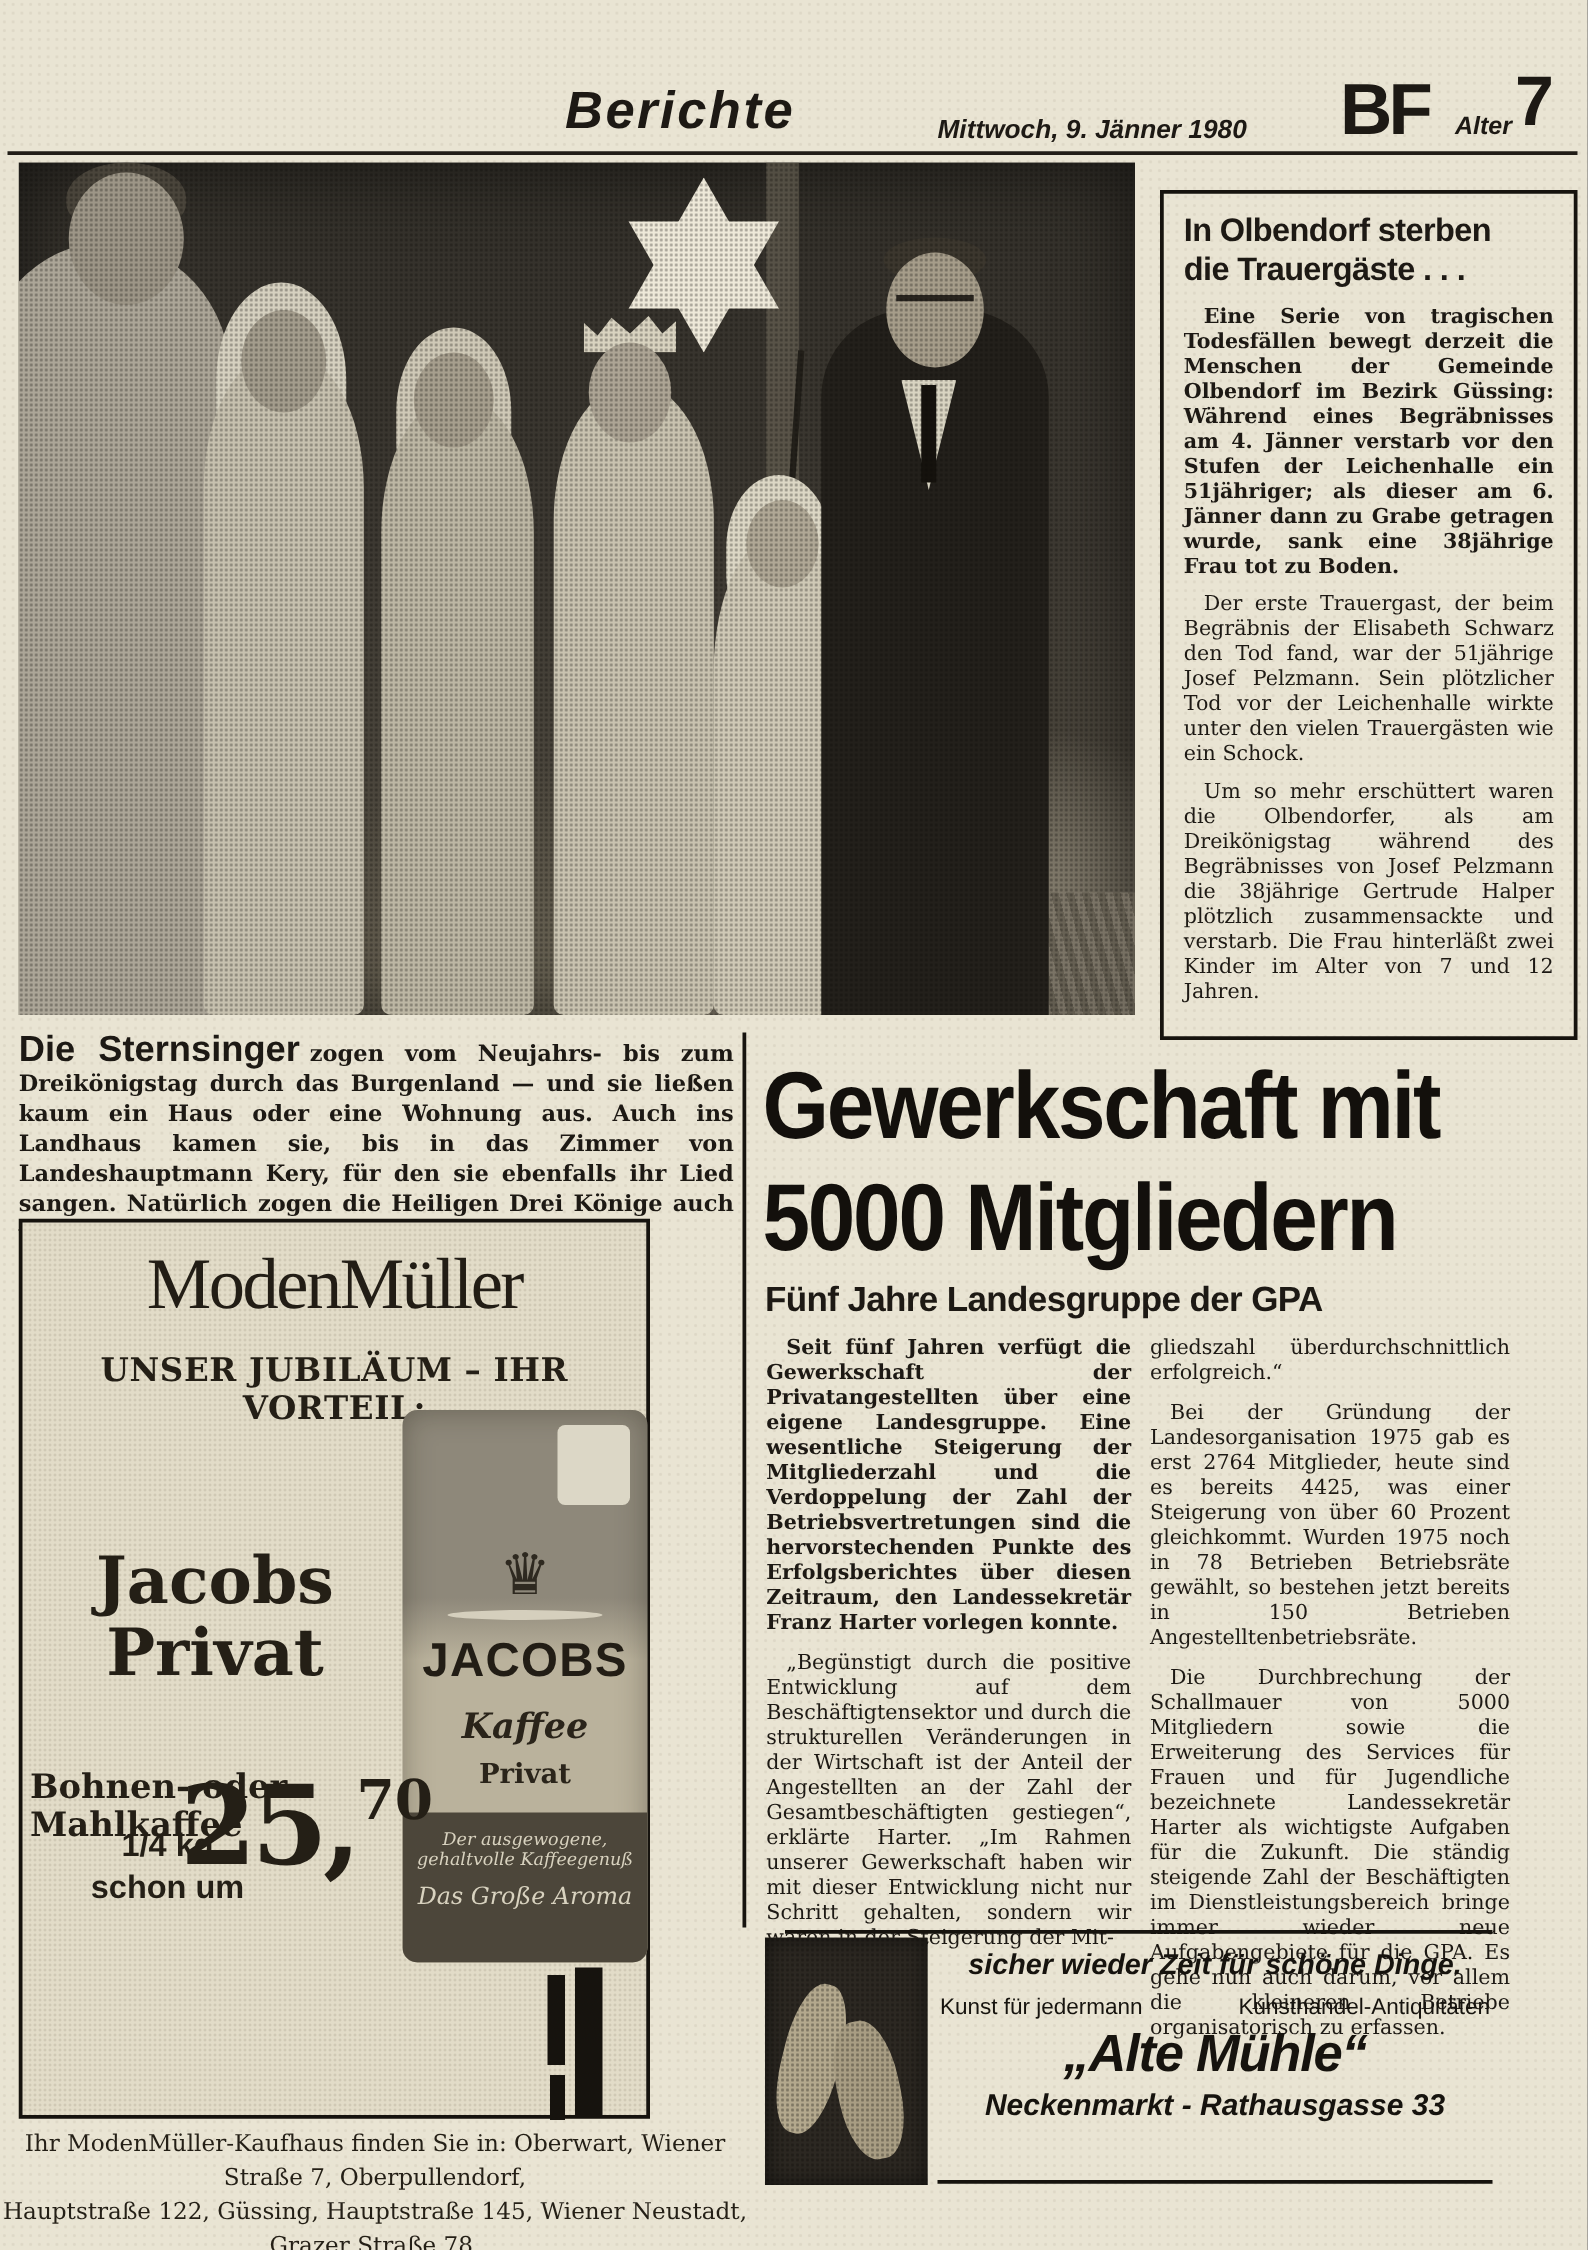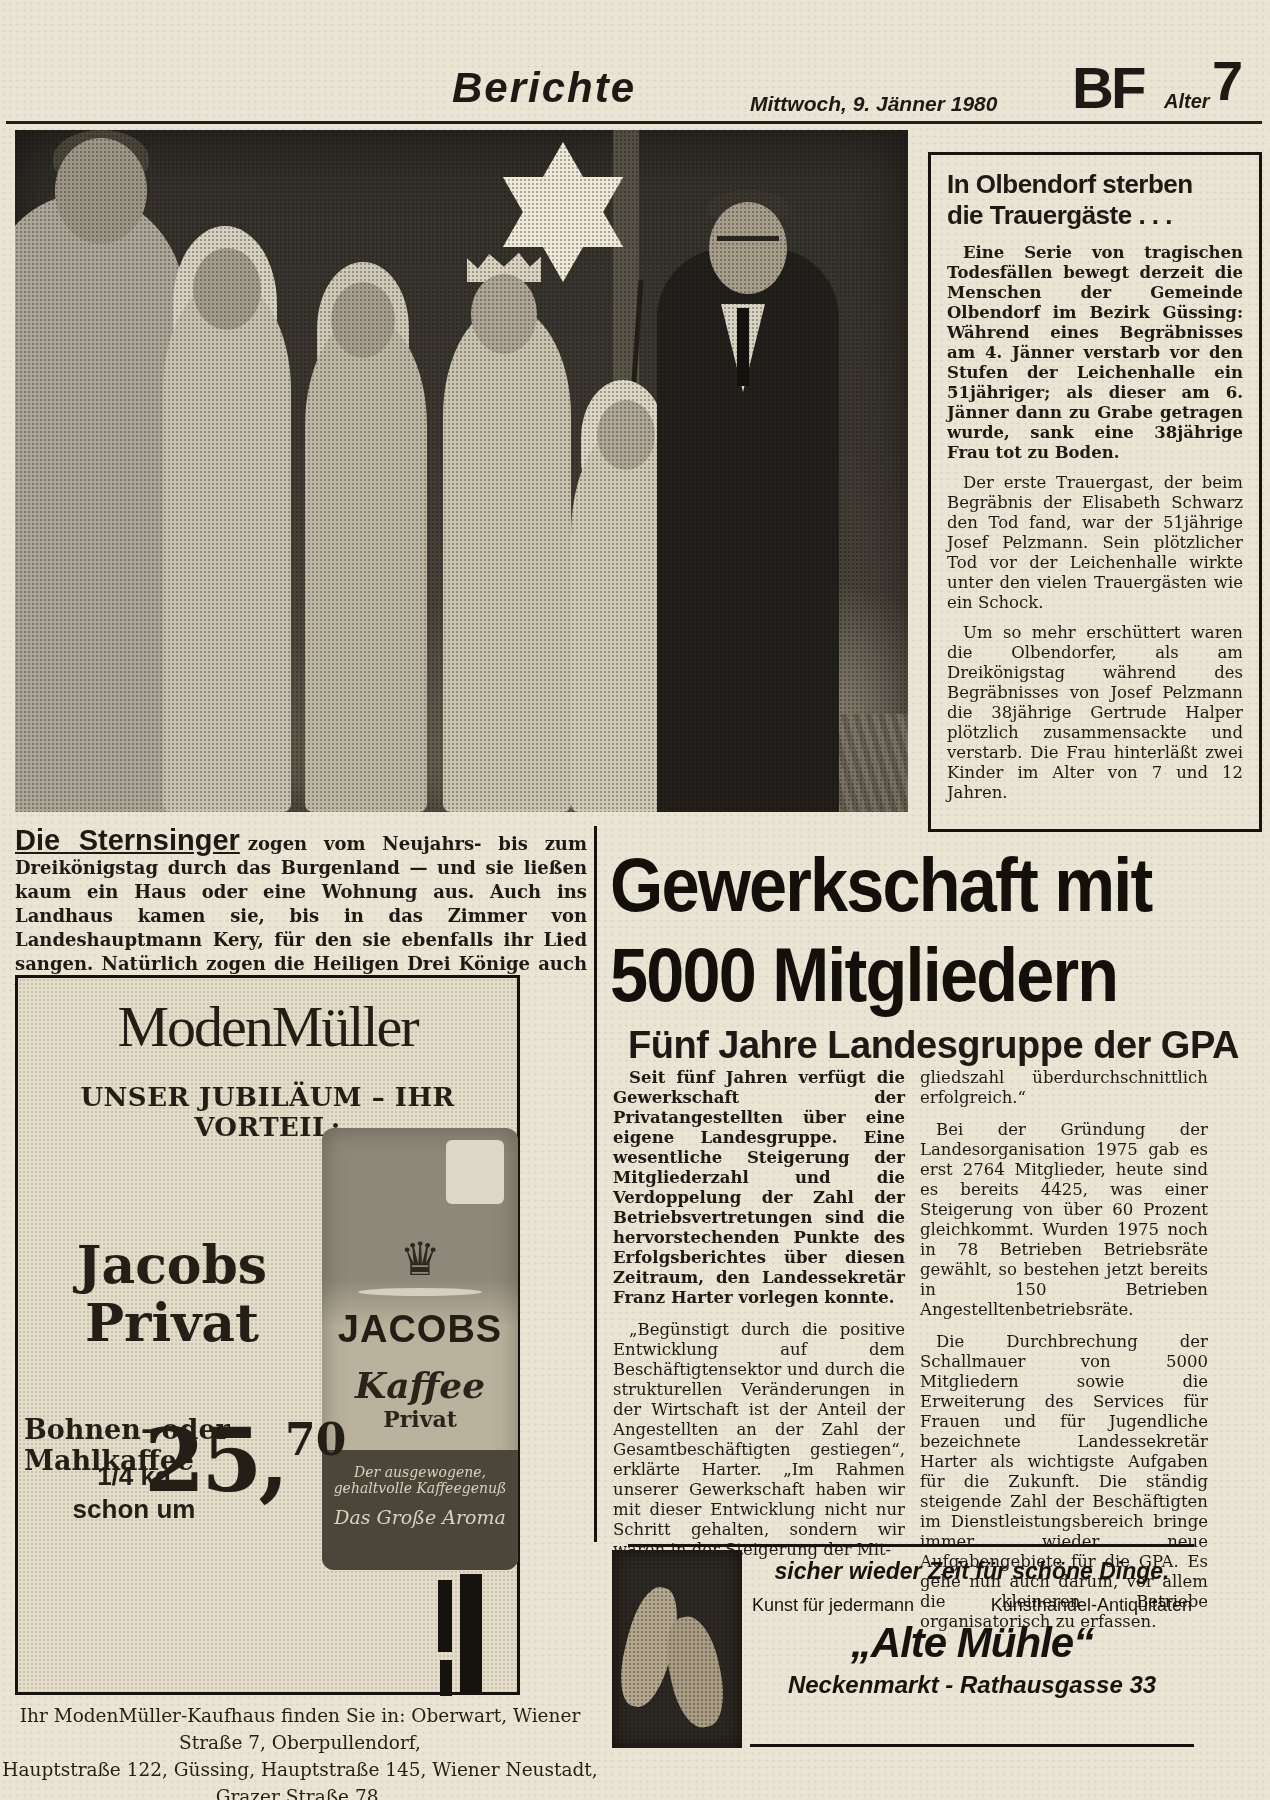--- a/index.html
+++ b/index.html
@@ -68,28 +68,28 @@
   .obit{left:928px;top:152px;width:334px;height:680px;border:3px solid #16130e;
     padding:12px 16px;box-sizing:border-box;}
   .obit h2{font-size:26px;line-height:31px;margin:2px 0 12px;font-weight:bold;letter-spacing:-0.5px;}
   .obit p{font-family:"DejaVu Serif",serif;font-size:16.5px;line-height:20px;
     text-align:justify;text-indent:16px;margin:0 0 10px;}
   .obit p.lead{font-weight:bold;}
 
   
   .caption{left:15px;top:828px;width:572px;font-family:"DejaVu Serif",serif;font-weight:bold;
     font-size:18px;line-height:24px;text-align:justify;}
-  .cap-lead{font-family:"Liberation Sans",sans-serif;font-size:29px;font-weight:bold;padding-right:8px;text-decoration:underline;}
+  .cap-lead{font-family:"Liberation Sans",sans-serif;font-size:29px;font-weight:bold;padding-right:8px;}
 
   .vrule{left:594px;top:826px;width:3px;height:716px;background:#16130e;}
 
   
   .gw-headline{left:610px;top:840px;width:720px;transform:scaleX(.9);transform-origin:left top;}
   .gw-line{font-size:76px;line-height:90px;font-weight:bold;letter-spacing:-2px;color:#13100c;white-space:nowrap;}
-  .gw-subhead{left:628px;top:1024px;font-size:38px;font-weight:bold;letter-spacing:-0.5px;}
+  .gw-subhead{left:612px;top:1024px;font-size:28px;font-weight:bold;letter-spacing:-0.5px;}
   .col{top:1068px;font-family:"DejaVu Serif",serif;font-size:16.5px;line-height:20px;text-align:justify;}
   .col p{margin:0 0 12px;text-indent:16px;}
   .col p.noindent{text-indent:0;}
   .col p.bold{font-weight:bold;}
   .col1{left:613px;width:292px;}
   .col2{left:920px;width:288px;}
 
   
   .mm{left:15px;top:975px;width:505px;height:720px;border:3px solid #16130e;box-sizing:border-box;
     background-color:#e2dcc8;
@@ -102,21 +102,21 @@
   .pack{left:304px;top:150px;width:196px;height:442px;border-radius:12px;overflow:hidden;
     background:linear-gradient(180deg,#8e887a 0,#8e887a 150px,#bab29c 200px,#bab29c 100%);
     box-shadow:inset 0 0 24px rgba(30,25,15,.35);}
   .pack > div{position:absolute;}
   .pack-window{top:12px;right:14px;width:58px;height:64px;background:#dcd7c6;border-radius:6px;}
   .pack-crown{top:108px;left:0;right:0;text-align:center;font-size:46px;line-height:46px;color:#2e2920;}
   .pack-ribbon{top:160px;left:36px;right:36px;height:8px;background:#d5cfbd;border-radius:50%;}
   .pack-brand{top:180px;left:0;right:0;text-align:center;font-weight:bold;font-size:38px;
     letter-spacing:1px;color:#221d15;}
   .pack-script{top:236px;left:0;right:0;text-align:center;font-family:"DejaVu Serif",serif;
-    font-style:italic;font-weight:bold;font-size:36px;color:#2a241a;}
+    font-style:italic;font-weight:bold;font-size:28px;color:#2a241a;}
   .pack-privat{top:278px;left:0;right:0;text-align:center;font-family:"DejaVu Serif",serif;
     font-weight:bold;font-size:22px;color:#2a241a;}
   .pack-band{left:0;right:0;top:322px;bottom:0;background:#4c463a;color:#d8d2bf;text-align:center;
     font-family:"DejaVu Serif",serif;font-style:italic;}
   .band-l1{margin-top:14px;font-size:14px;}
   .band-l2{font-size:14px;}
   .band-l3{margin-top:10px;font-size:19px;}
   .mm-product{left:18px;top:258px;width:272px;text-align:center;font-family:"DejaVu Serif",serif;
     font-weight:bold;font-size:52px;line-height:58px;color:#241f16;}
   .mm-offer{left:6px;top:436px;width:380px;font-family:"DejaVu Serif",serif;

